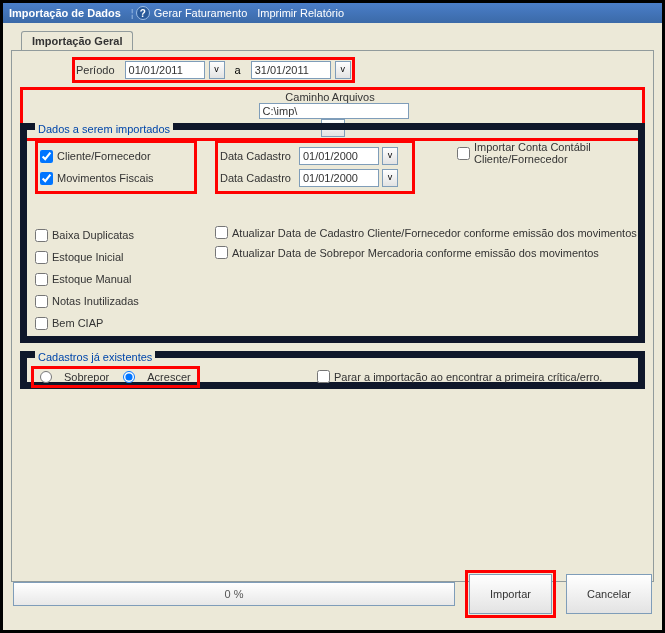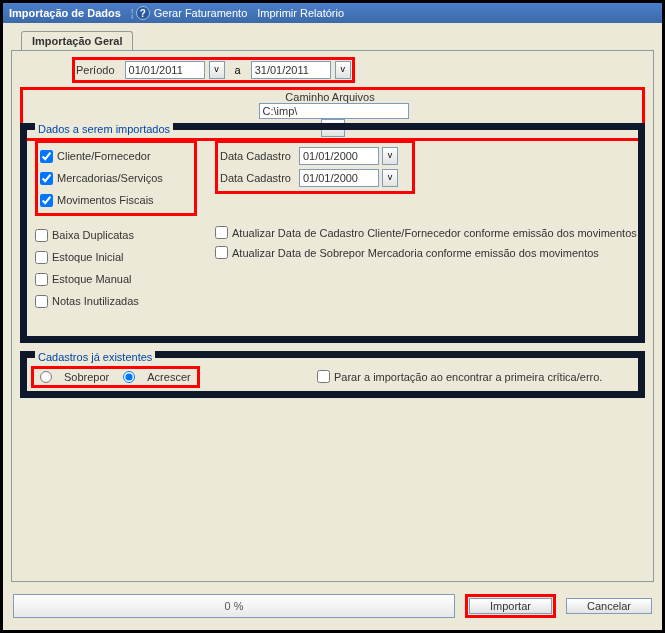--- a/index.html
+++ b/index.html
@@ -30,28 +30,28 @@
     .col2 { position:absolute; top:10px; left:188px; width:200px; }
     .col3 { position:absolute; top:12px; left:430px; right:6px; }
     .chk-row { display:flex; align-items:center; height:22px; }
     .chk { width:13px; height:13px; margin-right:4px; }
     .chk-label { color:#333; }
     .date-row { display:flex; align-items:center; height:22px; gap:3px; }
     .update-row { position:absolute; left:188px; display:flex; align-items:center; }
     .update-row1 { top:96px; }
     .update-row2 { top:116px; }
     .lower-chks { position:absolute; top:94px; left:8px; }
-    .cadastros-group { position:absolute; top:294px; left:8px; right:8px; height:47px; padding:10px 6px; }
+    .cadastros-group { position:absolute; top:294px; left:8px; right:8px; height:38px; padding:10px 6px; }
     .radio-wrap { display:flex; align-items:center; gap:14px; }
     .radio-item { display:flex; align-items:center; gap:12px; }
     .radio { width:12px; height:12px; }
     .crit-row { position:absolute; top:12px; left:290px; display:flex; align-items:flex-end; }
     .bottom-bar { position:absolute; bottom:12px; left:10px; right:10px; display:flex; gap:10px; align-items:center; }
     .progress-wrap { flex:1; height:24px; background:linear-gradient(to bottom,#fff,#e8e8e8); border:1px solid #7f9db9; display:flex; align-items:center; justify-content:center; color:#555; }
-    .btn { height:16px; background:linear-gradient(to bottom,#fff,#e3e3e3); border:1px solid #7f9db9; padding:0 20px; cursor:pointer; color:#333; }
+    .btn { height:40px; background:linear-gradient(to bottom,#fff,#e3e3e3); border:1px solid #7f9db9; padding:0 20px; cursor:pointer; color:#333; }
     .btn-import-wrap { border:3px solid #f00; padding:1px; }
     .a-lbl { margin:0 6px; }
     .periodo-label { margin-right:6px; }
   </style>
 </head>
 <body>
 
 <div class="window">
   <div class="titlebar">
     <span class="title">Importação de Dados</span>
@@ -86,41 +86,43 @@
       <div class="groupbox dados-group">
         <span class="legend">Dados a serem importados</span>
 
         <div class="hl-red col1" style="padding:2px;">
           <div class="chk-row">
             <input type="checkbox" class="chk" checked="" style="">
             <span class="chk-label">Cliente/Fornecedor</span>
           </div>
           <div class="chk-row">
             <input type="checkbox" class="chk" checked="" style="">
-            <span class="chk-label">Mercadorias/Serviços</span>
-          </div>
-          <div class="chk-row">
-            <input type="checkbox" class="chk" checked="" style="">
             <span class="chk-label">Movimentos Fiscais</span>
           </div>
         </div>
 
         <div class="hl-red col2" style="padding:2px;">
           <div class="date-row">
             <span class="lbl">Data Cadastro</span>
             <input class="input date-input" value="01/01/2000" style="">
             <div class="btn-small">v</div>
           </div>
           <div class="date-row">
             <span class="lbl">Data Cadastro</span>
             <input class="input date-input" value="01/01/2000" style="">
             <div class="btn-small">v</div>
           </div>
         </div>
 
+        <div class="col3">
+          <div class="chk-row">
+            <input type="checkbox" class="chk" style="">
+            <span class="chk-label">Importar Conta Contábil Cliente/Fornecedor</span>
+          </div>
+        </div>
 
         <div class="update-row update-row1">
           <input type="checkbox" class="chk" style="">
           <span class="chk-label">Atualizar Data de Cadastro Cliente/Fornecedor conforme emissão dos movimentos</span>
         </div>
         <div class="update-row update-row2">
           <input type="checkbox" class="chk" style="">
           <span class="chk-label">Atualizar Data de Sobrepor Mercadoria conforme emissão dos movimentos</span>
         </div>
 
@@ -133,20 +135,24 @@
             <input type="checkbox" class="chk" style="">
             <span class="chk-label">Estoque Inicial</span>
           </div>
           <div class="chk-row">
             <input type="checkbox" class="chk" style="">
             <span class="chk-label">Estoque Manual</span>
           </div>
           <div class="chk-row">
             <input type="checkbox" class="chk" style="">
             <span class="chk-label">Notas Inutilizadas</span>
+          </div>
+          <div class="chk-row">
+            <input type="checkbox" class="chk" style="">
+            <span class="chk-label">Bem CIAP</span>
           </div>
         </div>
       </div>
 
       <div class="groupbox cadastros-group">
         <span class="legend">Cadastros já existentes</span>
         <div class="hl-red" style="position:absolute; top:8px; left:4px; padding:2px 6px;">
           <div class="radio-wrap">
             <div class="radio-item">
               <input type="radio" name="cad" class="radio" style="">

